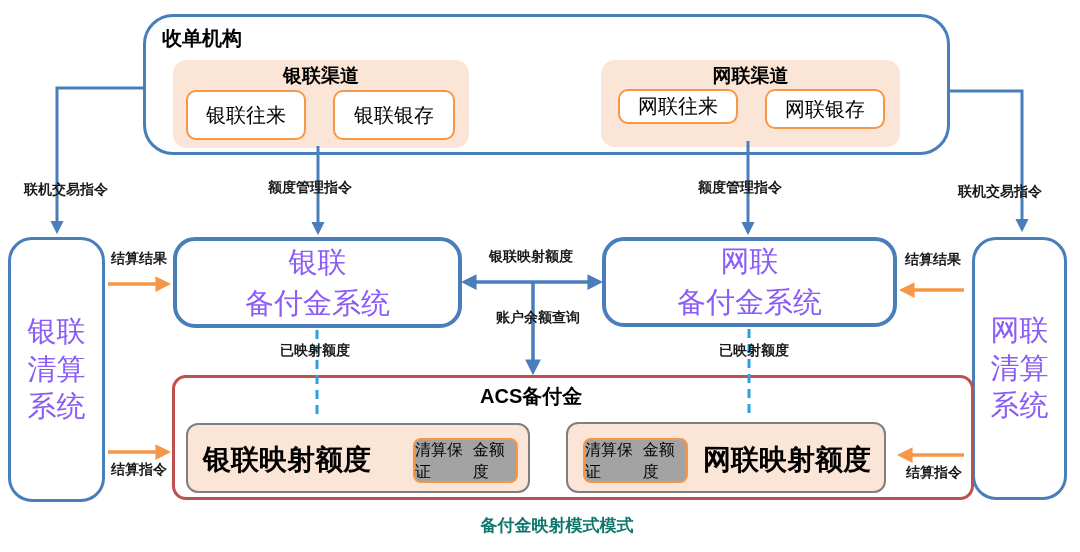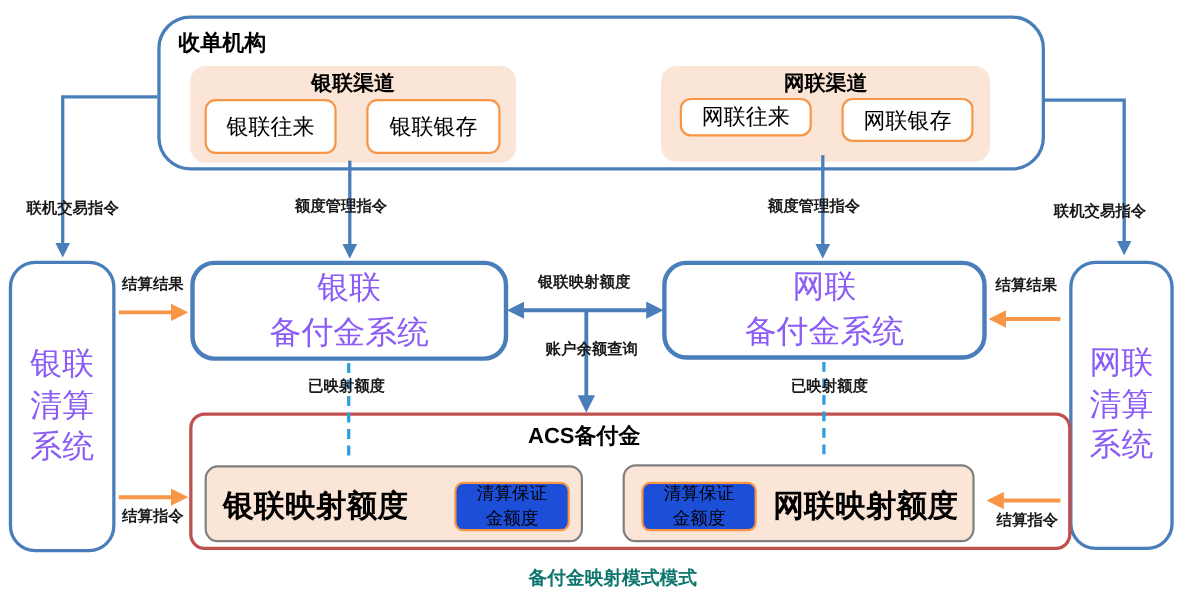--- a/index.html
+++ b/index.html
@@ -8,22 +8,22 @@
   .abs{position:absolute;box-sizing:border-box;}
   
   .blue-box{border:3px solid #4A7EBB;border-radius:30px;background:#fff;}
   .thick{border-width:4px;border-radius:22px;}
   .peach{background:#FBE5D6;border-radius:14px;}
   .white-orange{background:#fff;border:2.5px solid #F79646;border-radius:10px;
                 display:flex;align-items:center;justify-content:center;
                 font-family:"Liberation Serif",serif;font-size:20px;color:#000;}
   .red-box{border:3px solid #C0504D;border-radius:14px;background:#fff;}
   .grey-peach{background:#FBE5D6;border:2px solid #7F7F7F;border-radius:12px;}
-  .guarantee{background:#1d4ed8;border:2px solid #F79646;border-radius:8px;
-             display:flex;flex-direction:column;align-items:center;justify-content:center;
+  .guarantee{background:#a3a3a3;border:2px solid #F79646;border-radius:8px;
+             display:flex;flex-direction:row;align-items:center;justify-content:center;
              font-family:"Liberation Serif",serif;font-size:16px;line-height:1.32;color:#000;}
   
   .serif-big{font-family:"Liberation Serif",serif;color:#8b5cf6;text-align:center;}
   .clearing{font-size:29px;line-height:1.3;display:flex;flex-direction:column;
             align-items:center;justify-content:center;}
   .reserve{font-size:29px;line-height:1.4;display:flex;flex-direction:column;
            align-items:center;justify-content:center;}
   .bold-title{font-weight:700;color:#000;}
   .lbl{position:absolute;font-size:14px;font-weight:700;color:#1a1a1a;white-space:nowrap;
        transform:translateX(-50%);}

